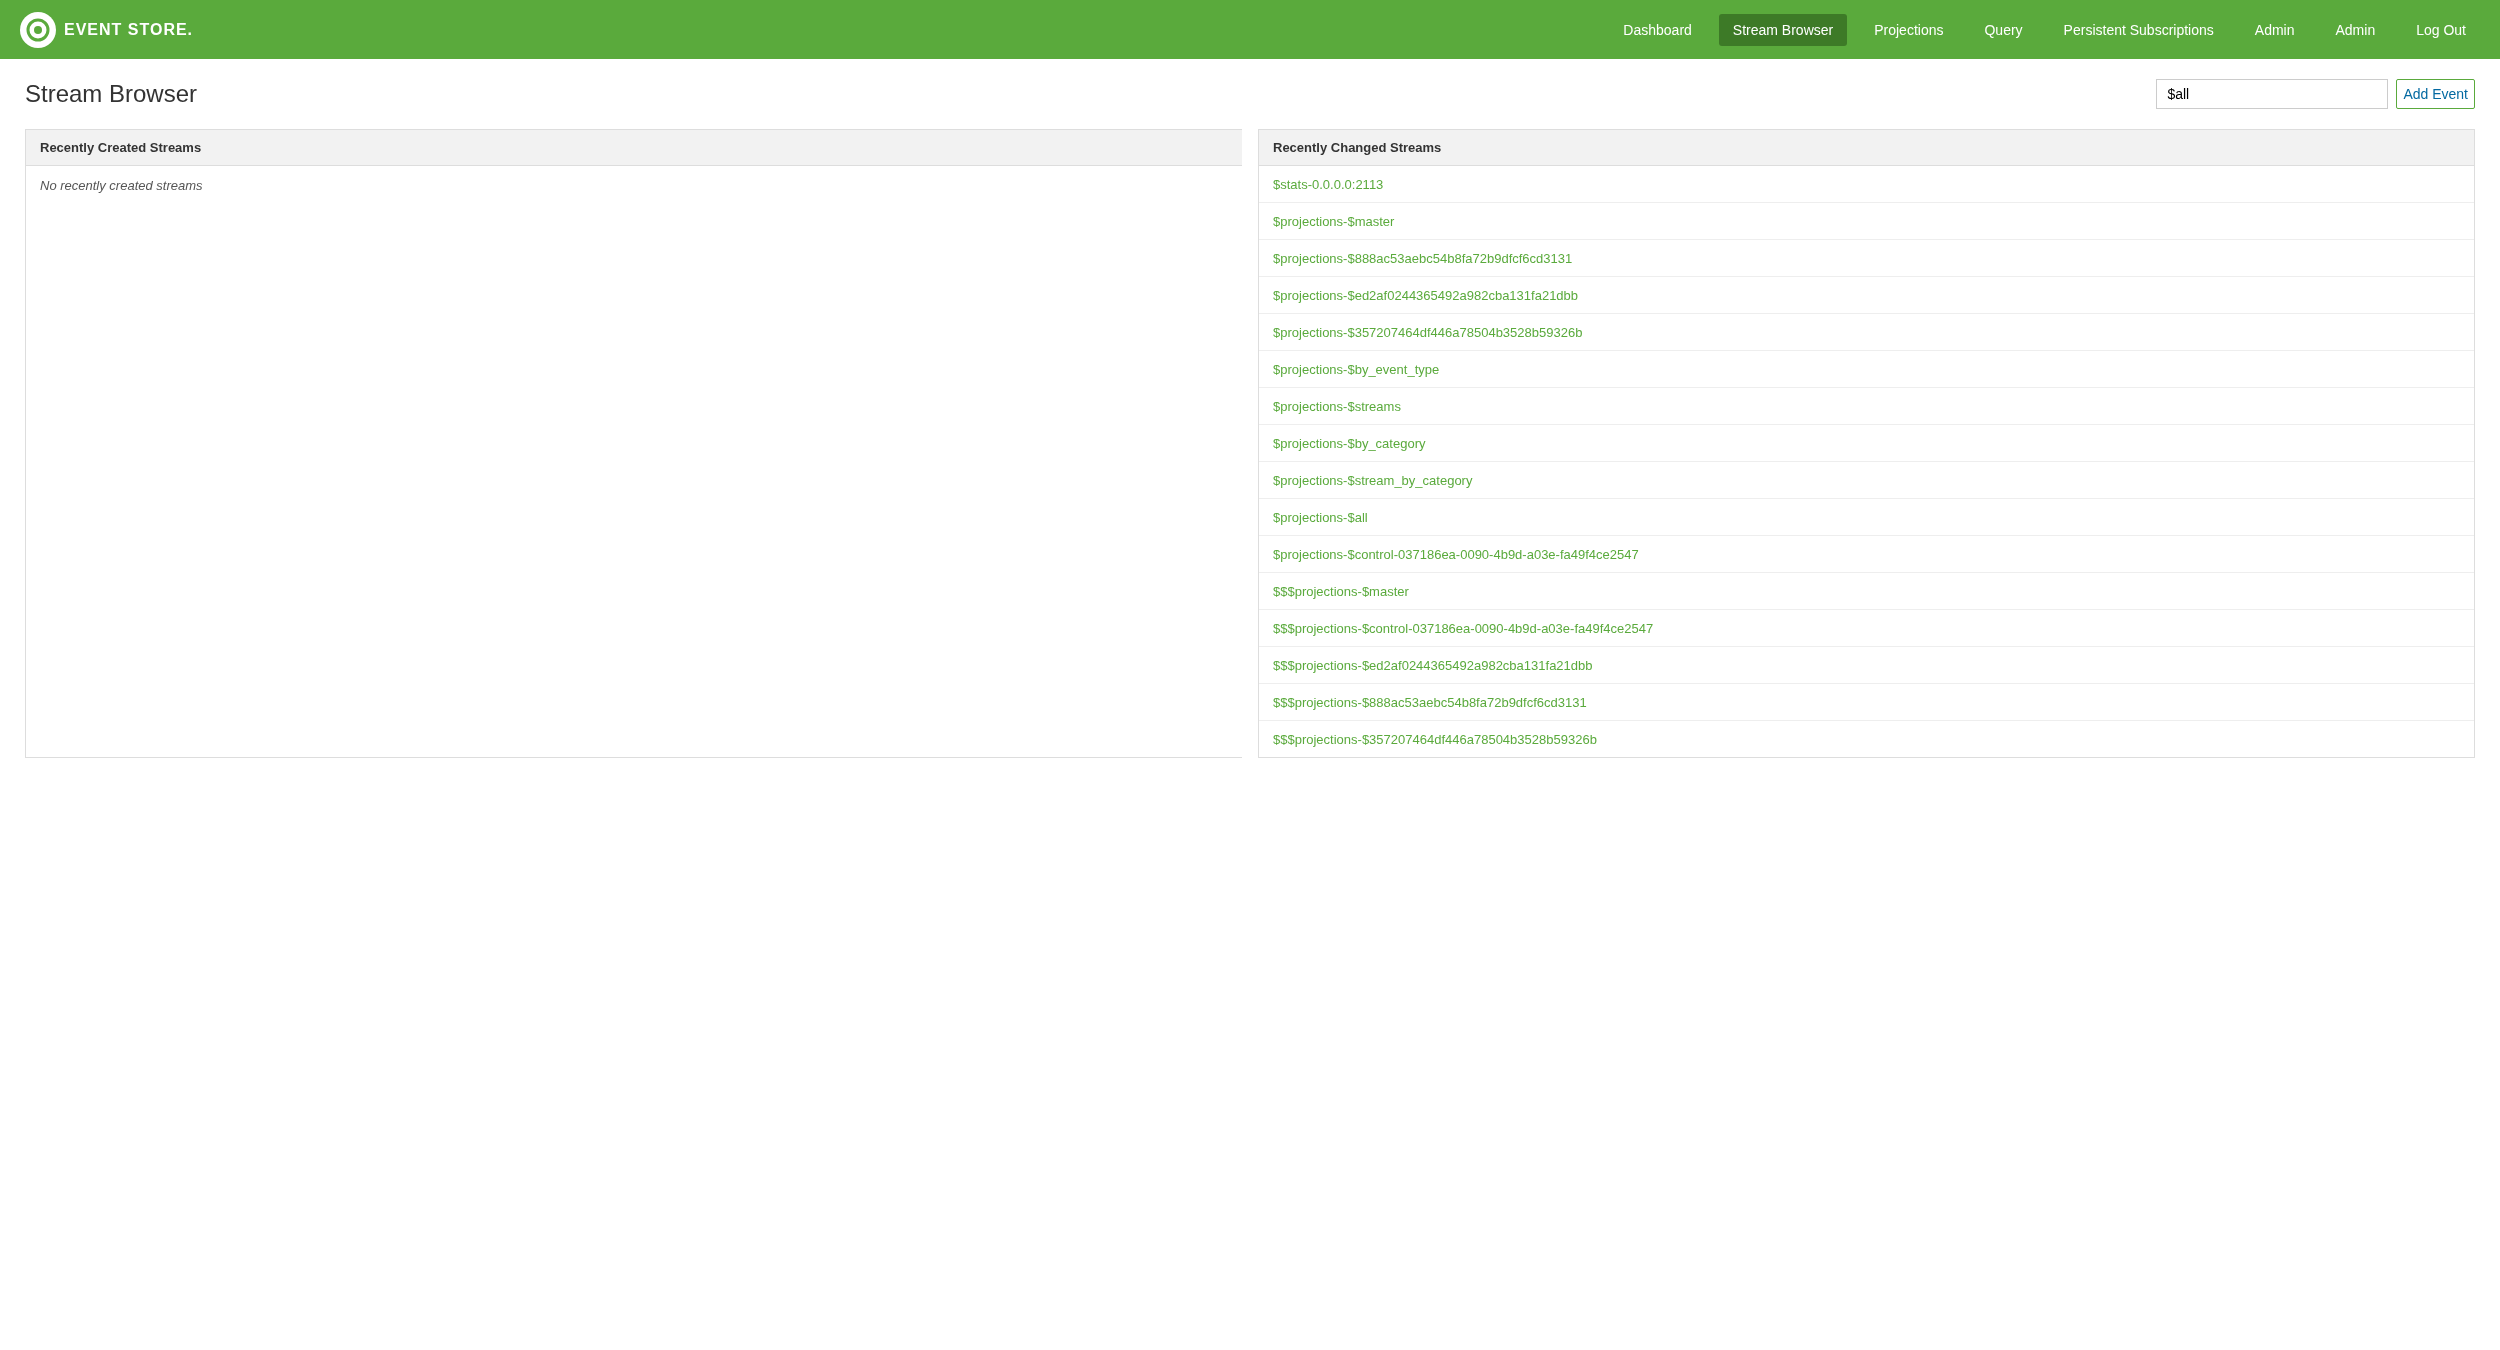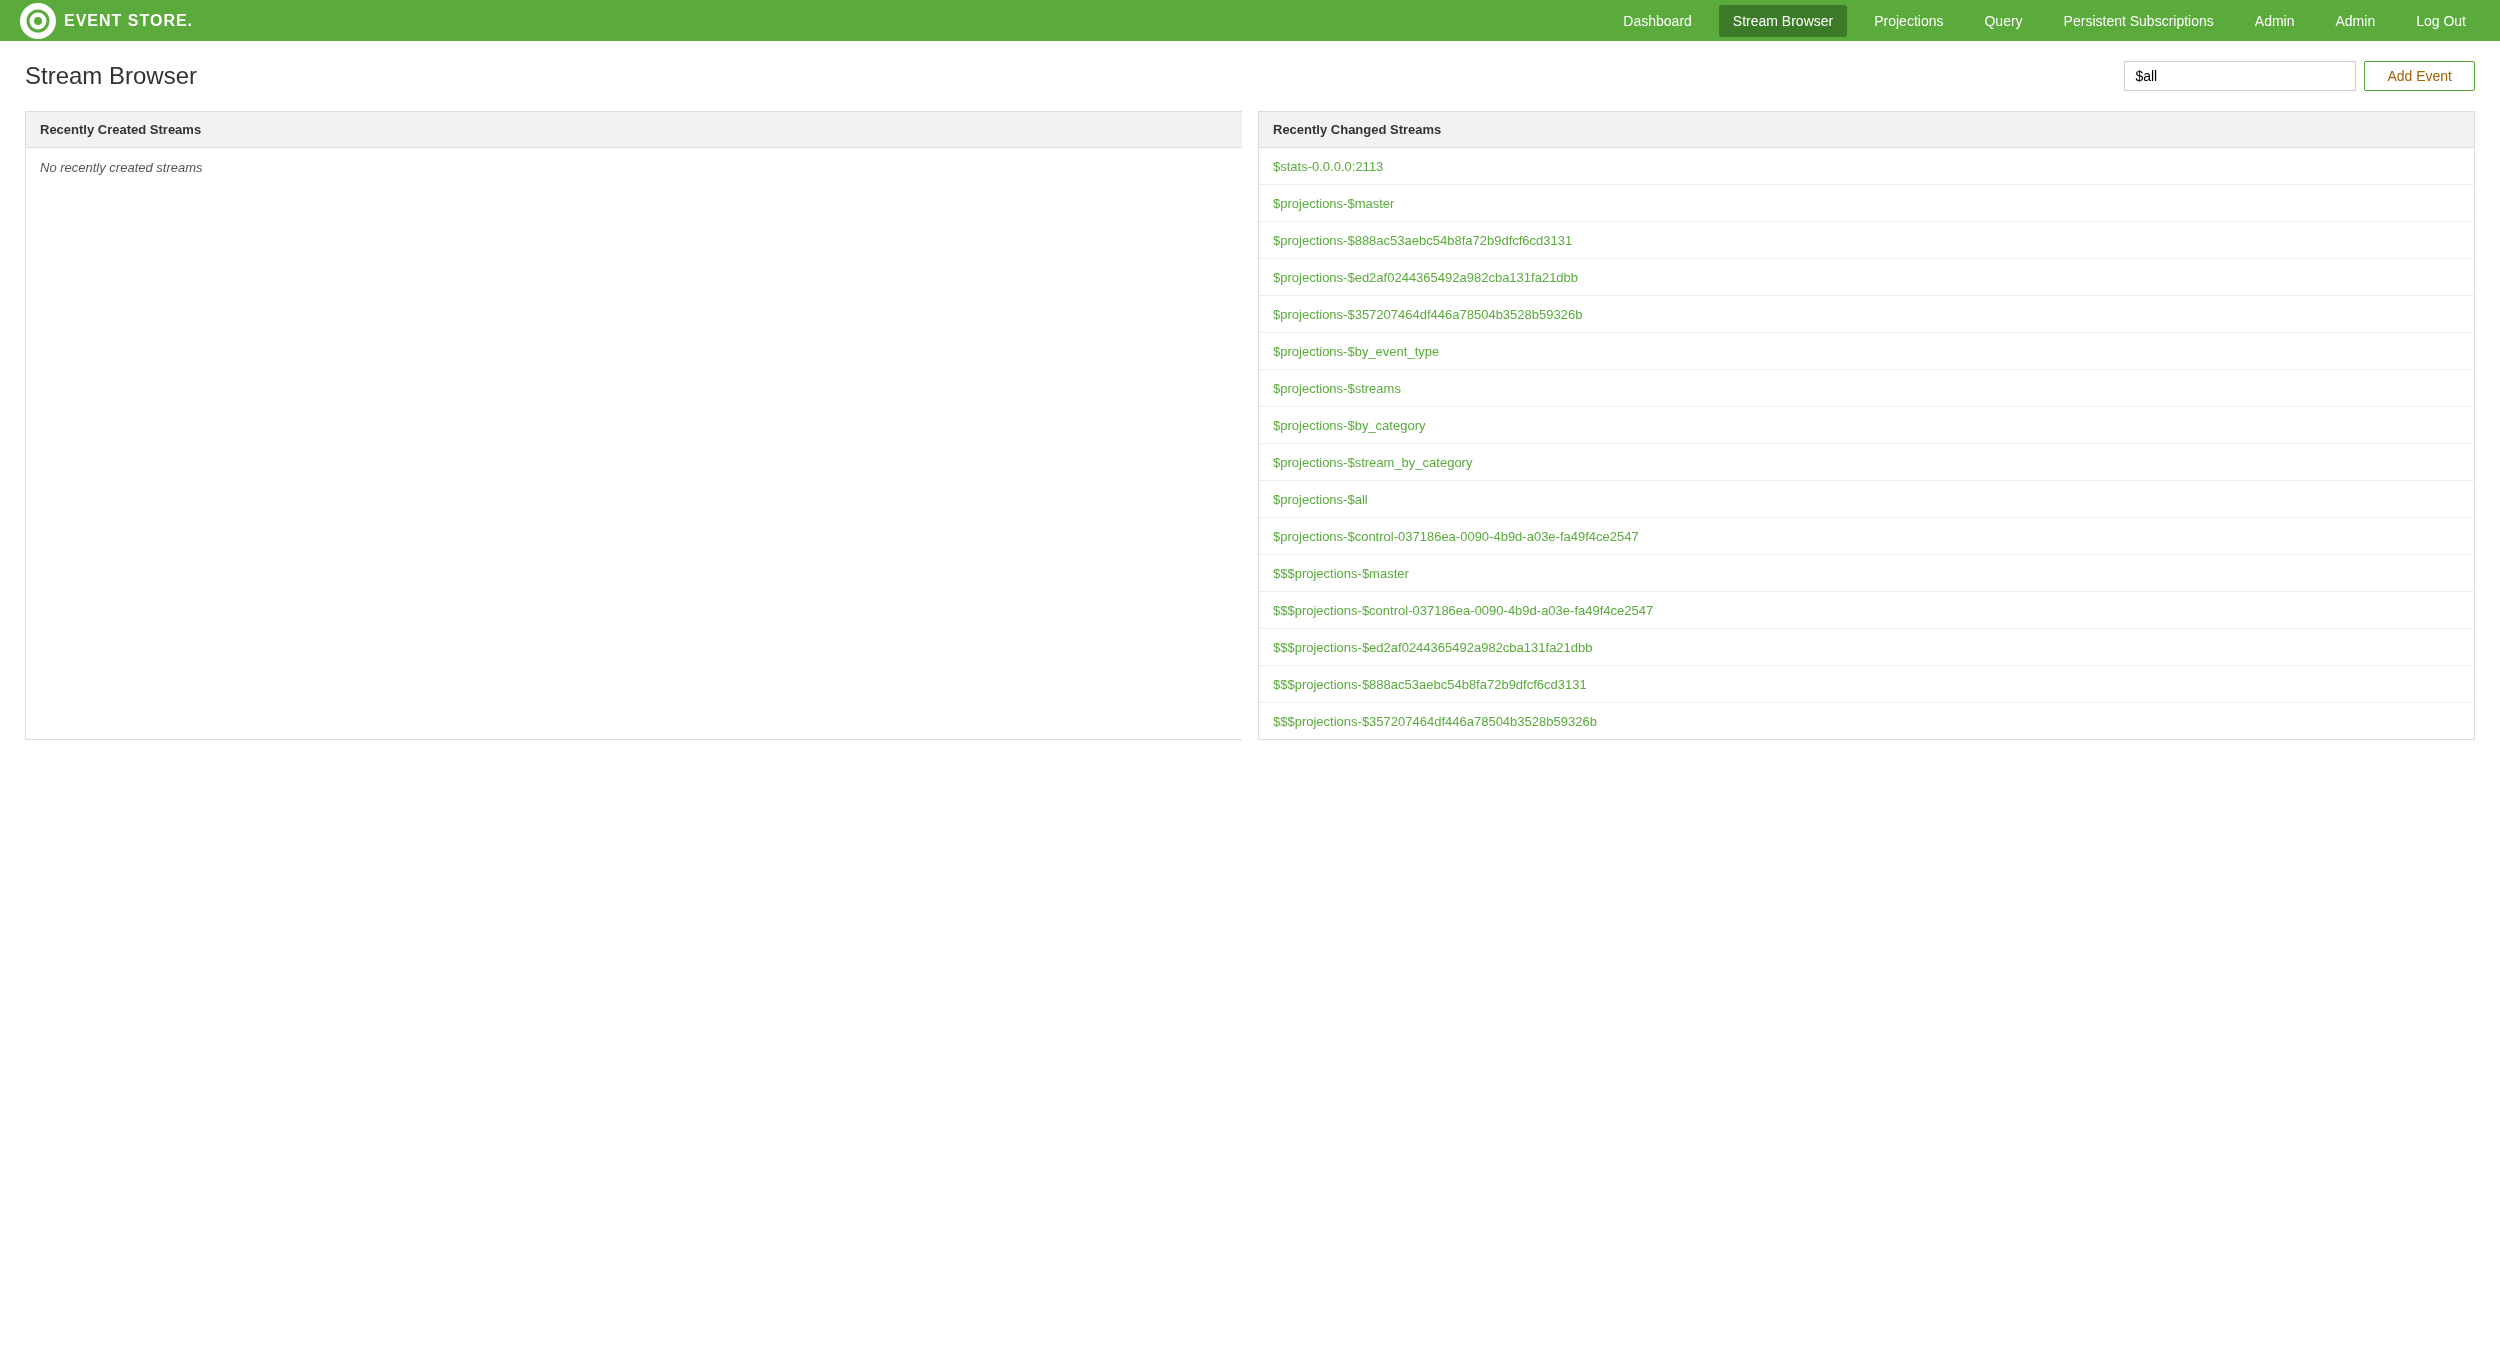--- a/index.html
+++ b/index.html
@@ -14,21 +14,21 @@
       background: #fff;
       color: #333;
     }
 
     
     .navbar {
       background-color: #5aaa3c;
       display: flex;
       align-items: center;
       padding: 16px 20px;
-      height: 41px;
+      height: 59px;
     }
 
     .navbar-brand {
       display: flex;
       align-items: center;
       margin-right: 30px;
       text-decoration: none;
     }
 
     .navbar-logo {
@@ -94,22 +94,22 @@
       border: 1px solid #ccc;
       padding: 6px 10px;
       font-size: 14px;
       width: 232px;
       outline: none;
     }
 
     .add-event-btn {
       border: 1px solid #5aaa3c;
       background: #fff;
-      color: #a16207;
-      padding: 6px 22px;
+      color: #0369a1;
+      padding: 6px 6px;
       font-size: 14px;
       cursor: pointer;
       border-radius: 2px;
     }
 
     
     .streams-grid {
       display: grid;
       grid-template-columns: 1fr 1fr;
       gap: 16px;

